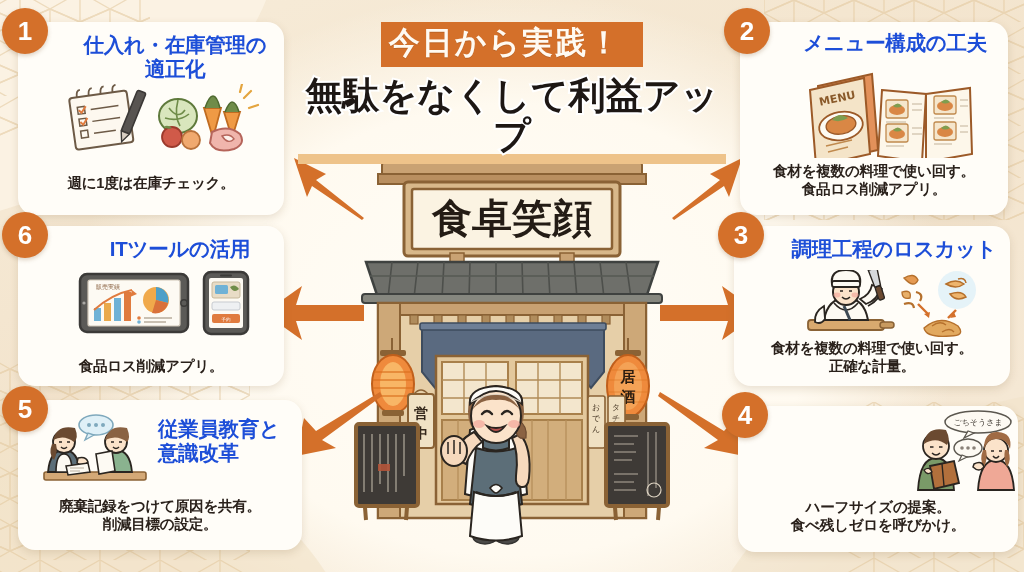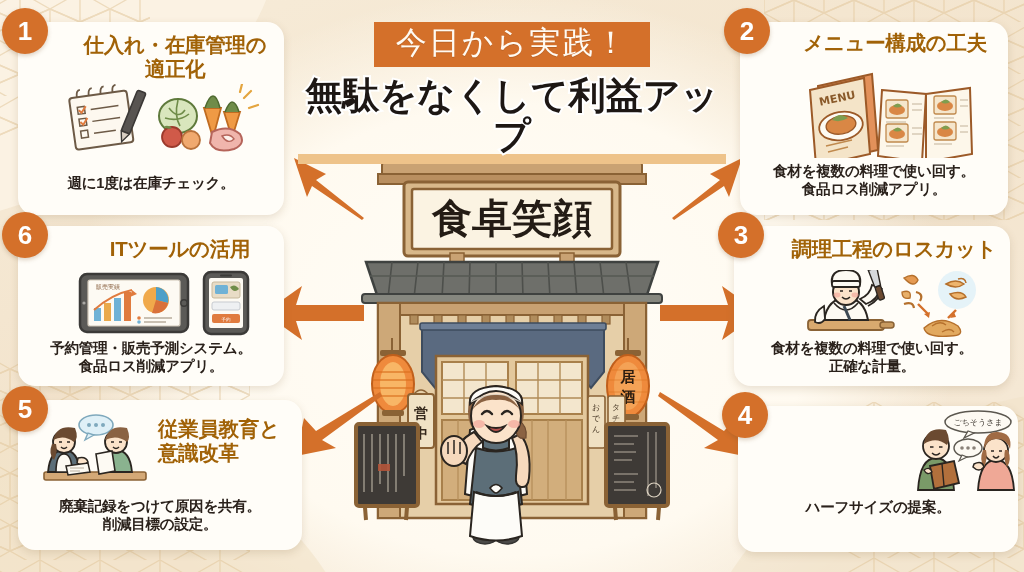--- a/index.html
+++ b/index.html
@@ -30,22 +30,22 @@
       background:#fbf3e5;border-radius:0 0 100% 0;transform:rotate(-6deg);opacity:.85;}
   .sw2{bottom:-110px;left:-60px;width:430px;height:280px;
       background:#f1e2c8;border-radius:0 100% 0 0;transform:rotate(4deg);opacity:.6;}
   .sw3{bottom:-120px;right:-80px;width:420px;height:290px;
       background:#f1e2c8;border-radius:100% 0 0 0;transform:rotate(-4deg);opacity:.55;}
 
   
   #title-block{position:absolute;left:296px;top:22px;width:432px;text-align:center;z-index:30;}
   #title-banner{
     display:inline-block;background:#d4702a;color:#fffaf2;
-    font-size:31px;font-weight:normal;letter-spacing:2px;
-    padding:4px 22px 6px 22px;line-height:1.12;
+    font-size:31px;font-weight:bold;letter-spacing:2px;
+    padding:4px 22px 6px 8px;line-height:1.12;
     text-shadow:0 1px 0 rgba(0,0,0,.12);
   }
   #title-main{
     position:relative;display:inline-block;margin-top:9px;
     font-size:37px;font-weight:bold;color:#1d1714;letter-spacing:0px;line-height:1.1;
     padding:0 6px 3px 6px;
     -webkit-text-stroke:4px #ffffff;
     paint-order:stroke fill;
   }
   #title-underline{
@@ -59,21 +59,21 @@
     box-shadow:0 3px 9px rgba(120,90,50,.17);
     z-index:20;
   }
   .badge{
     position:absolute;left:-16px;top:-14px;width:46px;height:46px;border-radius:50%;
     background:#d4702a;color:#fff;font-size:26px;font-weight:bold;
     display:flex;align-items:center;justify-content:center;
     box-shadow:0 2px 4px rgba(120,80,40,.25);z-index:3;
   }
   .c-title{
-    font-size:20.5px;font-weight:bold;color:#a16207;line-height:1.16;
+    font-size:20.5px;font-weight:bold;color:#1d4ed8;line-height:1.16;
     letter-spacing:-.3px;
   }
   .c-desc{
     font-size:14.6px;font-weight:bold;color:#2a211b;line-height:1.26;
     letter-spacing:-.3px;text-align:center;
   }
   .art{display:flex;align-items:center;justify-content:center;}
 
   
   #card1{left:18px;top:22px;width:266px;height:193px;}
@@ -432,21 +432,21 @@
         <rect x="172" y="12" width="28" height="16" rx="2" fill="#e8dcc6" stroke="#c7b99d" stroke-width="1"></rect>
         <rect x="175" y="15" width="13" height="9" rx="1.5" fill="#6fb2d6"></rect>
         <path d="M190 17 q5 -4 9 2 q-5 5 -9 -2z" fill="#6f8c49"></path>
         <rect x="172" y="32" width="28" height="8" rx="2" fill="#eef0f2" stroke="#c7cbd0" stroke-width="1"></rect>
         <rect x="172" y="44" width="28" height="9" rx="2" fill="#e07b3e"></rect>
         <text x="186" y="50.5" text-anchor="middle" font-size="4.5" fill="#fff" font-family="'DejaVu Sans',sans-serif">予約</text>
         <rect x="180" y="4.5" width="12" height="2" rx="1" fill="#3b3a38"></rect>
       </svg>
     </div>
     <div class="c-desc">
-      <span>予約管理・販売予測システム。</span><br><span>食品ロス削減アプリ。</span>
+      <br><span>食品ロス削減アプリ。</span>
     </div>
   </div>
 
   <div class="card" id="card5">
     <div class="badge">5</div>
     <div class="c-title">
       <span>従業員教育と</span><br><span>意識改革</span>
     </div>
     <div class="art">
       <svg viewBox="0 0 122 78" width="122" height="78">
@@ -649,17 +649,17 @@
         <path d="M92 40 q4 10 -1 17 q-4 -8 -2 -17z" fill="#a06b44"></path>
         <g stroke="#2a2520" stroke-width="1.5">
             <path d="M75 41 h3 M83 41 h3"></path>
           </g>
         <path d="M77 46 q3 4 6 0" fill="none" stroke="#2a2520" stroke-width="1.4"></path>
 
         <path d="M58 54 q8 -4 10 3 q-5 6 -11 0z" fill="#fbe3ca" stroke="#2a2520" stroke-width="1.5"></path>
       </svg>
     </div>
     <div class="c-desc">
-      <span>ハーフサイズの提案。</span><br>
+      <span>ハーフサイズの提案。</span><br><span>食べ残しゼロを呼びかけ。</span>
     </div>
   </div>
 
 </div>
 
 </body></html>

